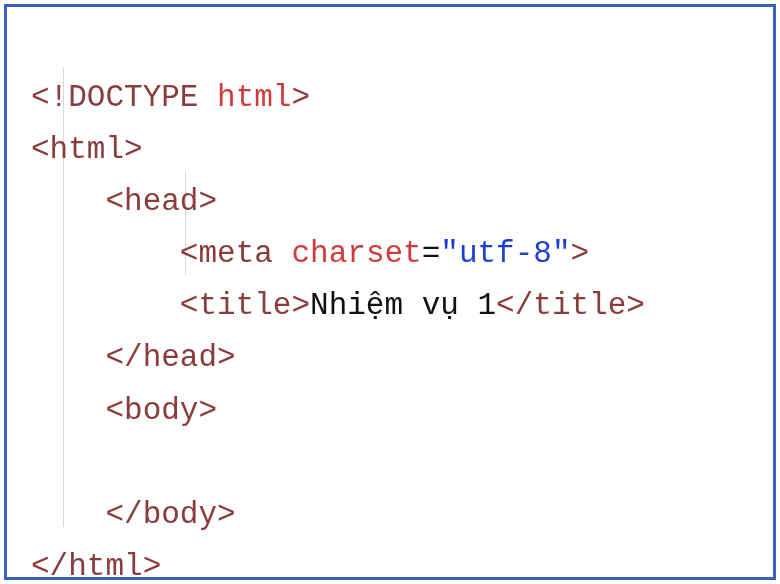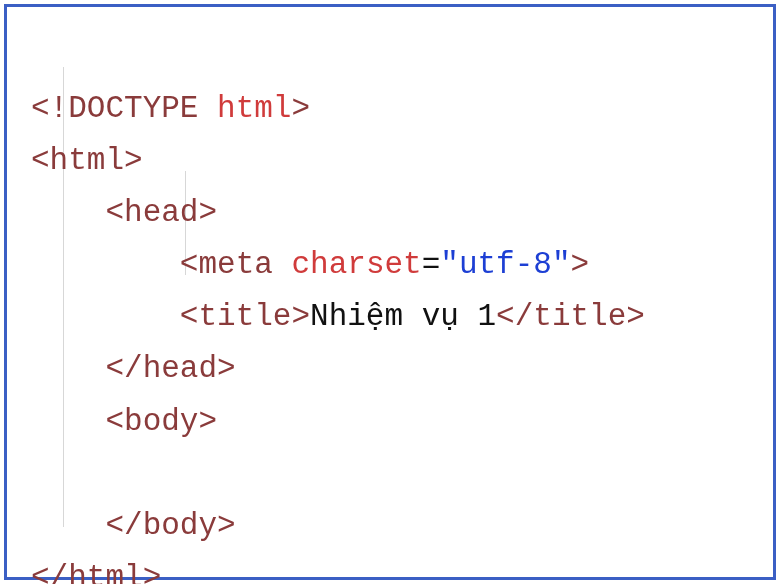--- a/index.html
+++ b/index.html
@@ -10,21 +10,21 @@
   body {
     background: #ffffff;
     padding: 4px;
     font-family: "SF Mono", Menlo, Monaco, Consolas, "Courier New", monospace;
   }
   .code-frame {
     width: 772px;
     height: 576px;
     border: 3px solid #3b5fc4;
     background: #ffffff;
-    padding: 24px 18px 24px 24px;
+    padding: 13px 18px 24px 24px;
     position: relative;
   }
   .code-block {
     font-size: 31px;
     line-height: 1.68;
     white-space: pre;
     color: #111111;
     position: relative;
   }
   .t-tag { color: #8a3b3b; }

